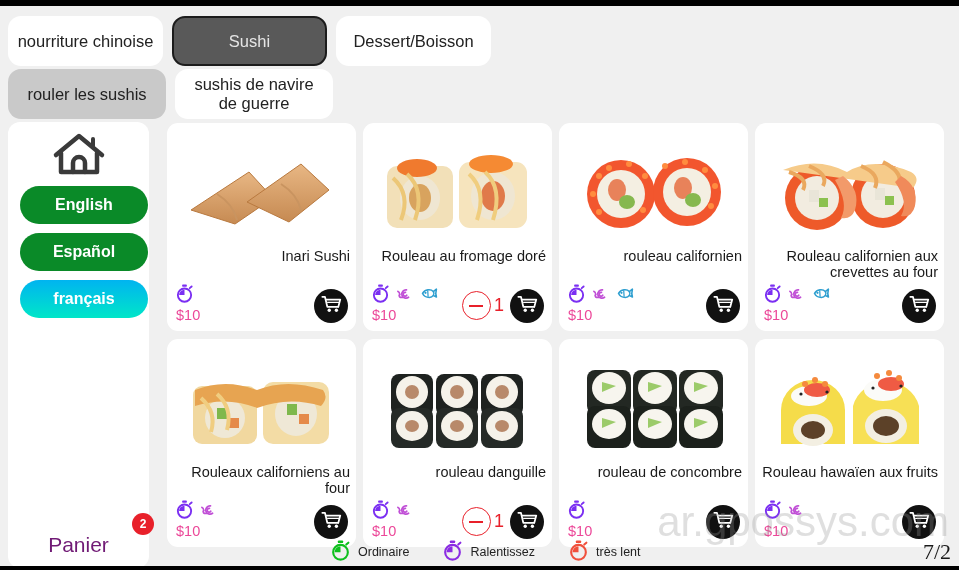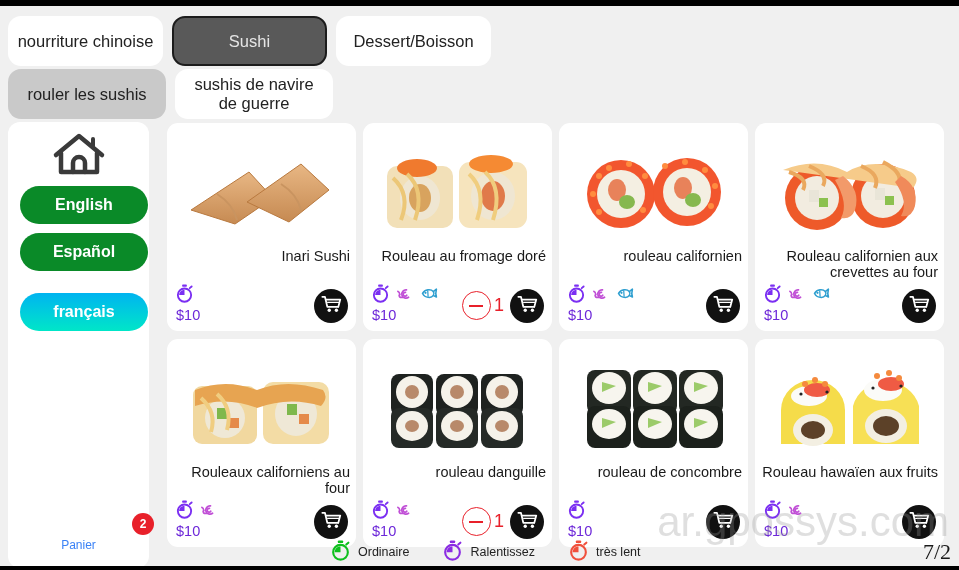--- a/index.html
+++ b/index.html
@@ -96,39 +96,38 @@
     align-items: center;
     justify-content: center;
     color: #fff;
     font-size: 16px;
     font-weight: bold;
     user-select: none;
   }
   .lang-btn.green { background: #0a8a28; }
   .lang-btn.cyan {
     background: linear-gradient(180deg, #00b4f0 0%, #00e6c8 100%);
-    margin-top: 13px;
   }
 
   
   .panier {
     position: absolute;
     left: 8px;
     top: 516px;
     width: 141px;
     height: 46px;
     background: #fff;
     border-radius: 12px;
     display: flex;
     align-items: center;
     justify-content: center;
   }
   .panier-label {
-    color: #3b82f6;
-    font-size: 12px;
+    color: #701a75;
+    font-size: 21px;
   }
   .panier-badge {
     position: absolute;
     right: -5px;
     top: -9px;
     width: 22px;
     height: 22px;
     border-radius: 50%;
     background: #e8202a;
     color: #fff;
@@ -180,21 +179,21 @@
     left: 8px;
     top: 161px;
     display: flex;
     align-items: center;
     gap: 5px;
   }
   .card-price {
     position: absolute;
     left: 9px;
     top: 184px;
-    color: #6d28d9;
+    color: #ec4899;
     font-size: 14.5px;
   }
   .cart-btn {
     position: absolute;
     right: 8px;
     top: 166px;
     width: 34px;
     height: 34px;
     border-radius: 50%;
     background: #111;

